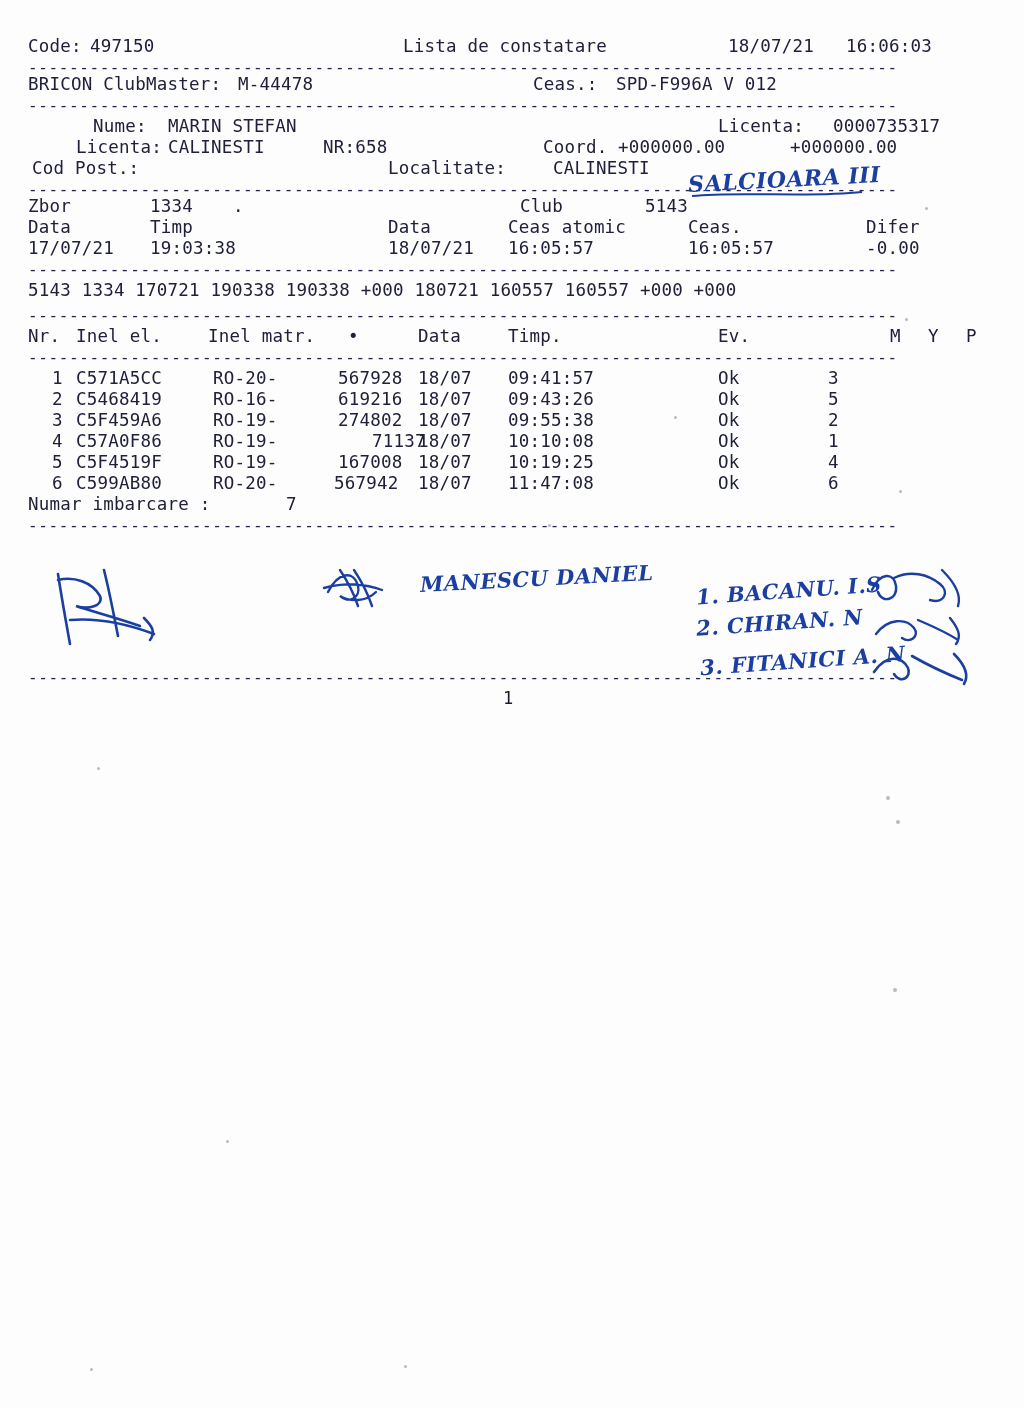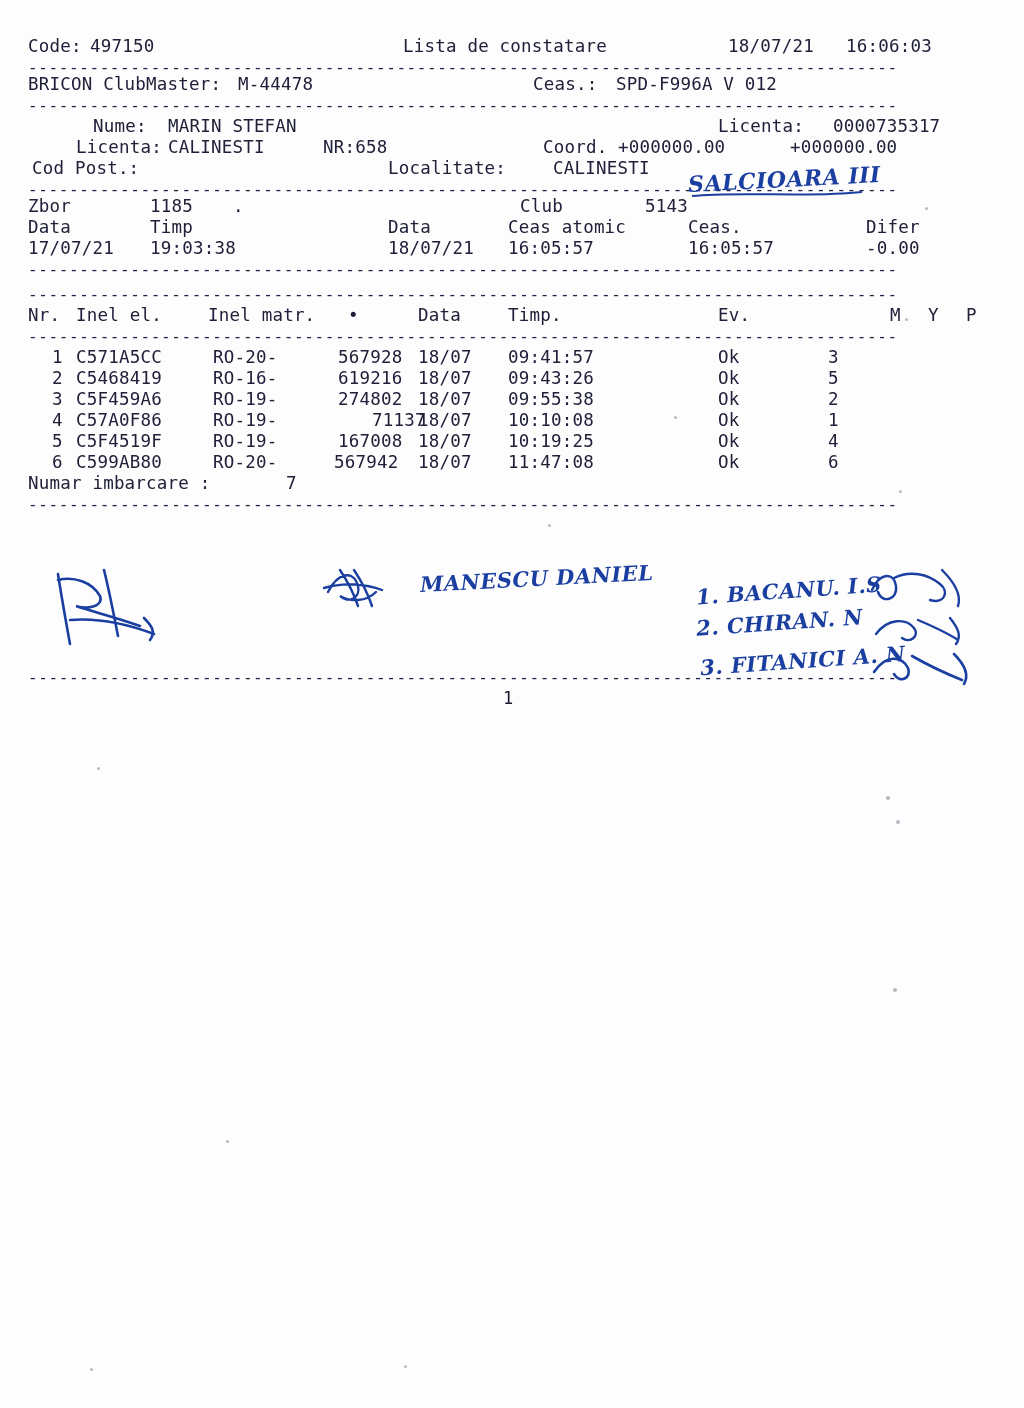--- a/index.html
+++ b/index.html
@@ -123,21 +123,21 @@
     <div class="row">
       <span class="col" style="left:4px">Cod Post.:</span>
       <span class="col" style="left:360px">Localitate:</span>
       <span class="col" style="left:525px">CALINESTI</span>
     </div>
 
     <div class="rule">-------------------------------------------------------------------------------------</div>
 
     <div class="row">
       <span class="col" style="left:0">Zbor</span>
-      <span class="col" style="left:122px">1185</span>
+      <span class="col" style="left:122px">1334</span>
       <span class="col" style="left:205px">.</span>
       <span class="col" style="left:492px">Club</span>
       <span class="col" style="left:617px">5143</span>
     </div>
 
 
     <div class="row">
       <span class="col" style="left:0">Data</span>
       <span class="col" style="left:122px">Timp</span>
       <span class="col" style="left:360px">Data</span>
@@ -151,20 +151,23 @@
       <span class="col" style="left:122px">19:03:38</span>
       <span class="col" style="left:360px">18/07/21</span>
       <span class="col" style="left:480px">16:05:57</span>
       <span class="col" style="left:660px">16:05:57</span>
       <span class="col" style="left:838px">-0.00</span>
     </div>
 
     <div class="rule">-------------------------------------------------------------------------------------</div>
     <div class="spacer4"></div>
 
+    <div class="row">
+      <span class="col" style="left:0">5143 1334 170721 190338 190338 +000 180721 160557 160557 +000 +000</span>
+    </div>
 
     <div class="spacer4"></div>
     <div class="rule">-------------------------------------------------------------------------------------</div>
     <div class="spacer4"></div>
 
     <div class="row">
       <span class="col" style="left:0">Nr.</span>
       <span class="col" style="left:48px">Inel el.</span>
       <span class="col" style="left:180px">Inel matr.</span>
       <span class="col" style="left:320px">•</span>

